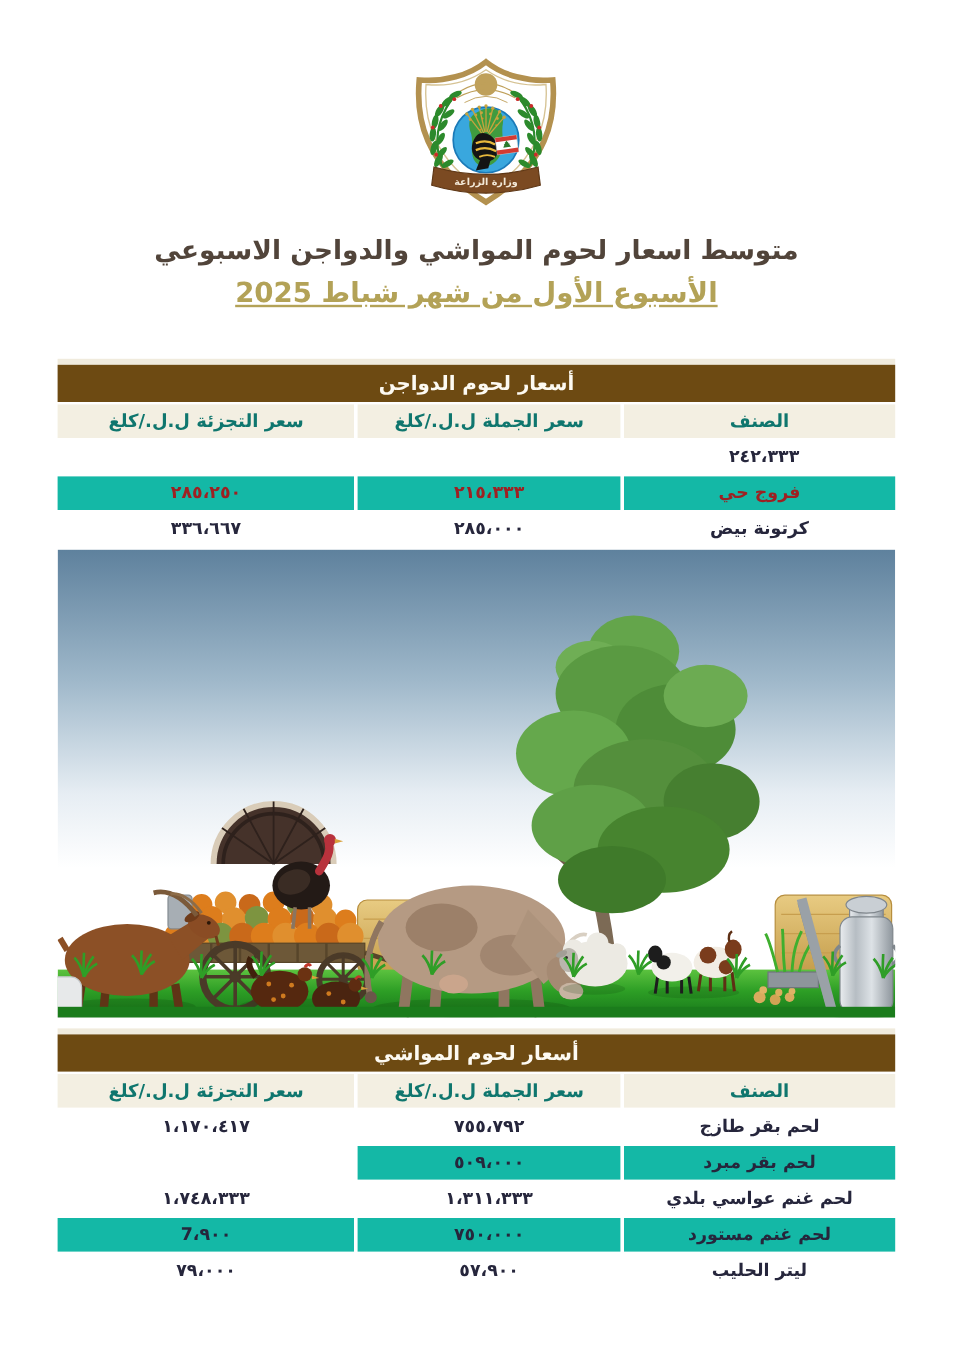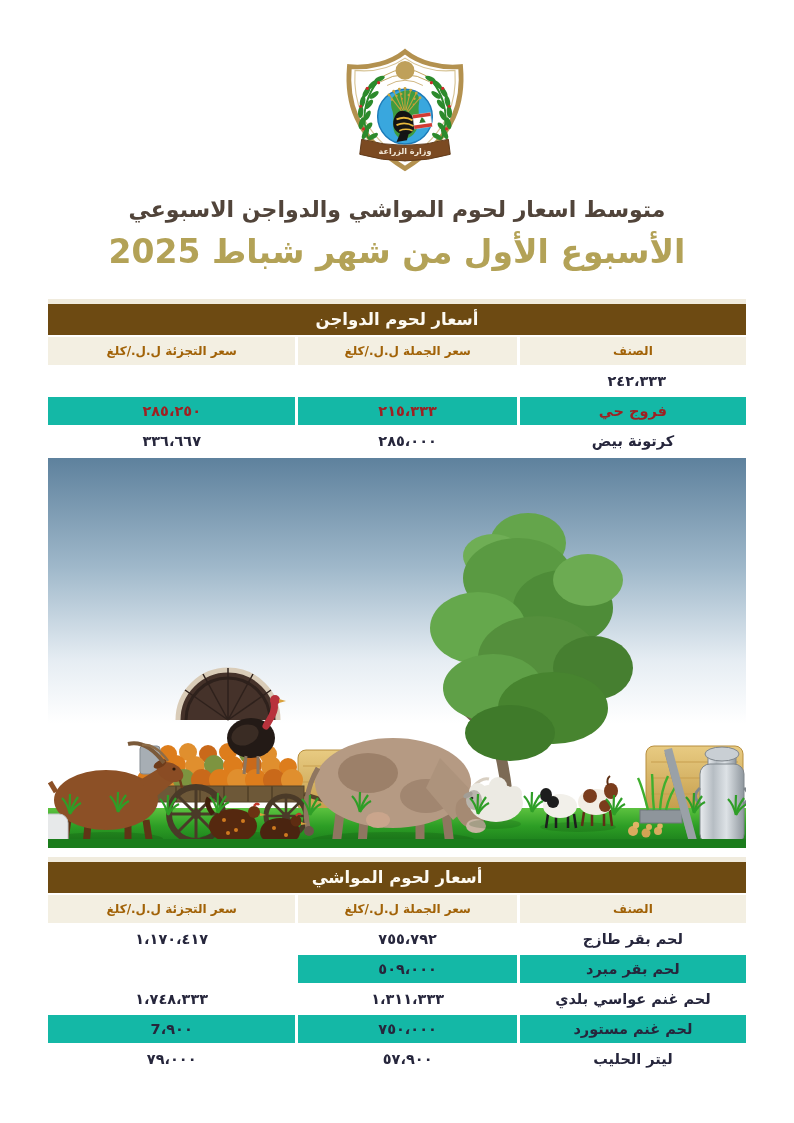--- a/index.html
+++ b/index.html
@@ -11,40 +11,40 @@
   
   .logo-wrap{display:flex;justify-content:center;padding-top:44px;padding-left:16px;}
   .logo-wrap svg{width:150px;height:132px;}
   
   .title1{
     margin-top:20px;text-align:center;direction:rtl;
     color:#51443a;font-size:22px;font-weight:bold;line-height:1.25;
   }
   .title2{
     margin-top:7px;text-align:center;direction:rtl;
-    color:#b3a257;font-size:33px;font-weight:bold;line-height:1.25;
+    color:#b3a257;font-size:23px;font-weight:bold;line-height:1.25;text-decoration:underline;
   }
   
-  .price-table{width:698px;margin:27px auto 0;direction:rtl;}
+  .price-table{width:698px;margin:40px auto 0;direction:rtl;}
   .price-table.second{margin-top:9px;}
   .t-topstrip{height:5px;background:#f0ebdd;}
   .t-title{
     background:#6d4a12;color:#fdfaf2;text-align:center;
     font-weight:bold;font-size:16.5px;height:31px;line-height:31px;
   }
   .t-cols,.t-row{display:flex;gap:3px;margin-top:2px;}
   .cell{
     height:28px;line-height:28px;text-align:center;
     font-weight:bold;font-size:15px;box-sizing:border-box;
     overflow:hidden;white-space:nowrap;
   }
   .col-item{flex:0 0 32.4%;}
   .col-wholesale{flex:0 0 31.3%;}
   .col-retail{flex:1;}
-  .t-cols .cell{background:#f3efe2;color:#a16207;font-size:12px;}
+  .t-cols .cell{background:#f3efe2;color:#0f766e;font-size:15px;}
   .t-row .cell{background:#ffffff;color:#26263c;font-size:14.5px;}
   .t-row.alt .cell{background:#14b8a6;text-align:center;}
   .t-row.red .cell{color:#9e2022;}
   
   .farm-wrap{width:698px;height:390px;margin:3px auto 0;}
   .farm-wrap svg{display:block;width:698px;height:390px;}
 </style>
 </head>
 <body>
 

